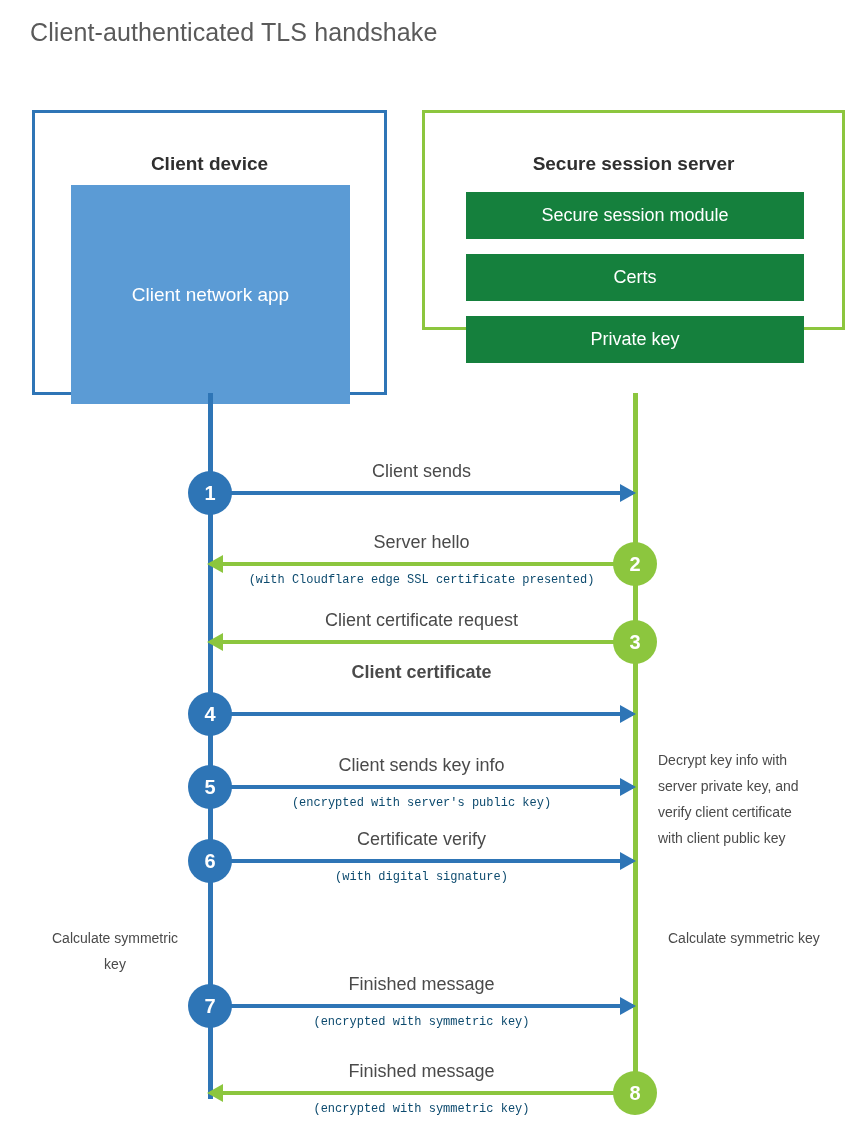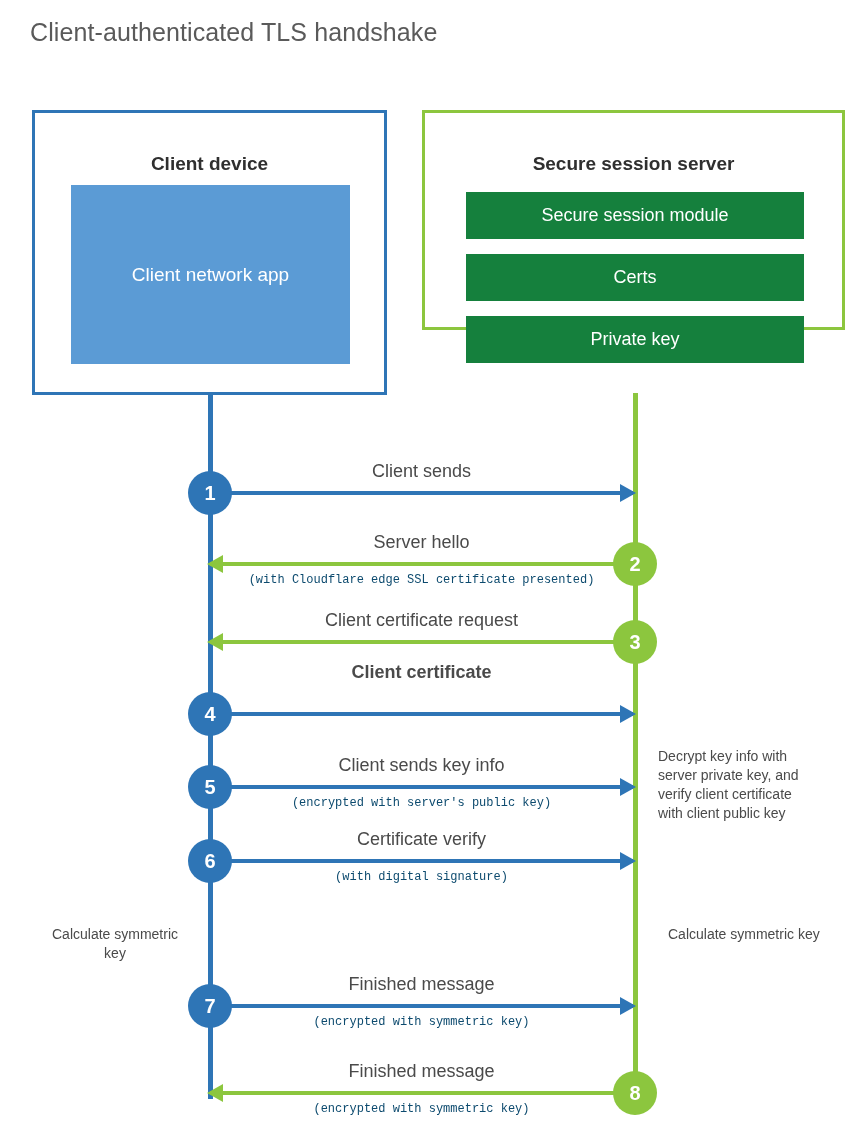--- a/index.html
+++ b/index.html
@@ -62,21 +62,21 @@
     color: #2f2f2f;
     margin-top: 12px;
   }
 
   
   #client-app {
     position: absolute;
     left: 36px;
     top: 72px;
     width: 279px;
-    height: 179px;
+    height: 219px;
     background: #5b9bd5;
     color: #ffffff;
     font-size: 19px;
     line-height: 26px;
     text-align: left;
     display: flex;
     align-items: center;
     justify-content: center;
     padding: 0 18px;
     box-sizing: border-box;
@@ -183,21 +183,21 @@
     font-size: 12px;
     color: #0c4a6e;
     white-space: nowrap;
     font-family: Liberation Mono, monospace;
   }
 
   
   .side-note {
     position: absolute;
     font-size: 14px;
-    line-height: 19px;
+    line-height: 26px;
     color: #4a4a4a;
   }
   #note-client-calc {
     left: 40px;
     top: 925px;
     width: 150px;
     text-align: center;
   }
   #note-server-calc {
     left: 668px;

